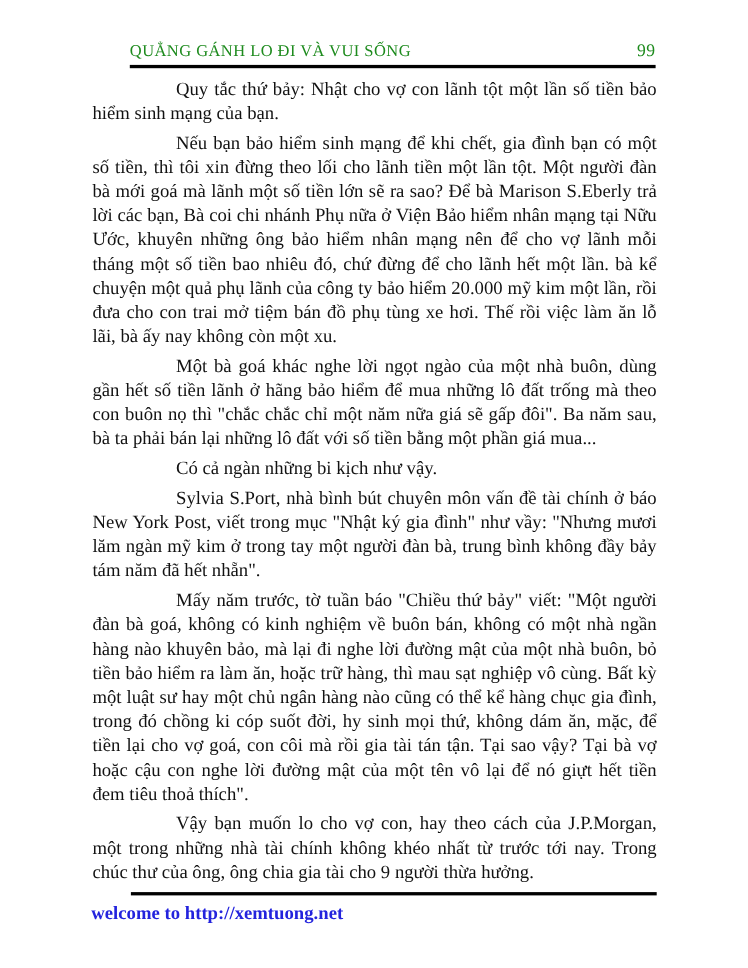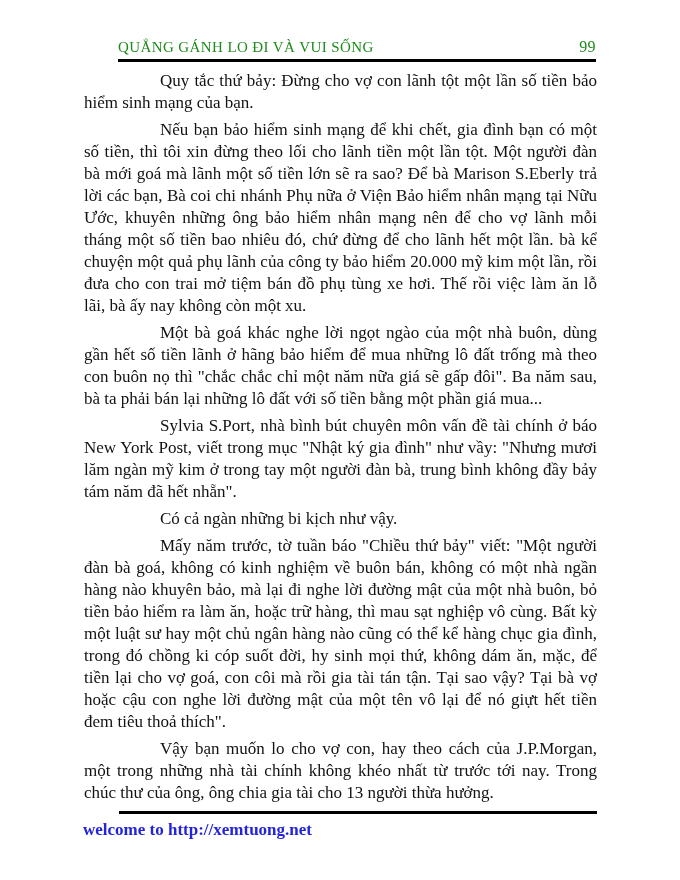--- a/index.html
+++ b/index.html
@@ -79,26 +79,26 @@
 <div class="page">
 
   <div class="header">
     <span class="title">QUẲNG GÁNH LO ĐI VÀ VUI SỐNG</span>
     <span class="pagenum">99</span>
   </div>
 
   <div class="rule-top"></div>
 
   <div class="content">
-    <p>Quy tắc thứ bảy: Đừng cho vợ con lãnh tột một lần số tiền bảo hiểm sinh mạng của bạn.</p>
+    <p>Quy tắc thứ bảy: Nhật cho vợ con lãnh tột một lần số tiền bảo hiểm sinh mạng của bạn.</p>
     <p>Nếu bạn bảo hiểm sinh mạng để khi chết, gia đình bạn có một số tiền, thì tôi xin đừng theo lối cho lãnh tiền một lần tột. Một người đàn bà mới goá mà lãnh một số tiền lớn sẽ ra sao? Để bà Marison S.Eberly trả lời các bạn, Bà coi chi nhánh Phụ nữa ở Viện Bảo hiểm nhân mạng tại Nữu Ước, khuyên những ông bảo hiểm nhân mạng nên để cho vợ lãnh mỗi tháng một số tiền bao nhiêu đó, chứ đừng để cho lãnh hết một lần. bà kể chuyện một quả phụ lãnh của công ty bảo hiểm 20.000 mỹ kim một lần, rồi đưa cho con trai mở tiệm bán đồ phụ tùng xe hơi. Thế rồi việc làm ăn lỗ lãi, bà ấy nay không còn một xu.</p>
     <p>Một bà goá khác nghe lời ngọt ngào của một nhà buôn, dùng gần hết số tiền lãnh ở hãng bảo hiểm để mua những lô đất trống mà theo con buôn nọ thì "chắc chắc chỉ một năm nữa giá sẽ gấp đôi". Ba năm sau, bà ta phải bán lại những lô đất với số tiền bằng một phần giá mua...</p>
+    <p>Có cả ngàn những bi kịch như vậy.</p>
     <p>Sylvia S.Port, nhà bình bút chuyên môn vấn đề tài chính ở báo New York Post, viết trong mục "Nhật ký gia đình" như vầy: "Nhưng mươi lăm ngàn mỹ kim ở trong tay một người đàn bà, trung bình không đầy bảy tám năm đã hết nhẵn".</p>
-    <p>Có cả ngàn những bi kịch như vậy.</p>
     <p>Mấy năm trước, tờ tuần báo "Chiều thứ bảy" viết: "Một người đàn bà goá, không có kinh nghiệm về buôn bán, không có một nhà ngần hàng nào khuyên bảo, mà lại đi nghe lời đường mật của một nhà buôn, bỏ tiền bảo hiểm ra làm ăn, hoặc trữ hàng, thì mau sạt nghiệp vô cùng. Bất kỳ một luật sư hay một chủ ngân hàng nào cũng có thể kể hàng chục gia đình, trong đó chồng ki cóp suốt đời, hy sinh mọi thứ, không dám ăn, mặc, để tiền lại cho vợ goá, con côi mà rồi gia tài tán tận. Tại sao vậy? Tại bà vợ hoặc cậu con nghe lời đường mật của một tên vô lại để nó giựt hết tiền đem tiêu thoả thích".</p>
-    <p>Vậy bạn muốn lo cho vợ con, hay theo cách của J.P.Morgan, một trong những nhà tài chính không khéo nhất từ trước tới nay. Trong chúc thư của ông, ông chia gia tài cho 13 người thừa hưởng.</p>
+    <p>Vậy bạn muốn lo cho vợ con, hay theo cách của J.P.Morgan, một trong những nhà tài chính không khéo nhất từ trước tới nay. Trong chúc thư của ông, ông chia gia tài cho 9 người thừa hưởng.</p>
   </div>
 
   <div class="rule-bottom"></div>
 
   <a class="footer-link">welcome to http://xemtuong.net</a>
 
 </div>
 
 </body></html>

